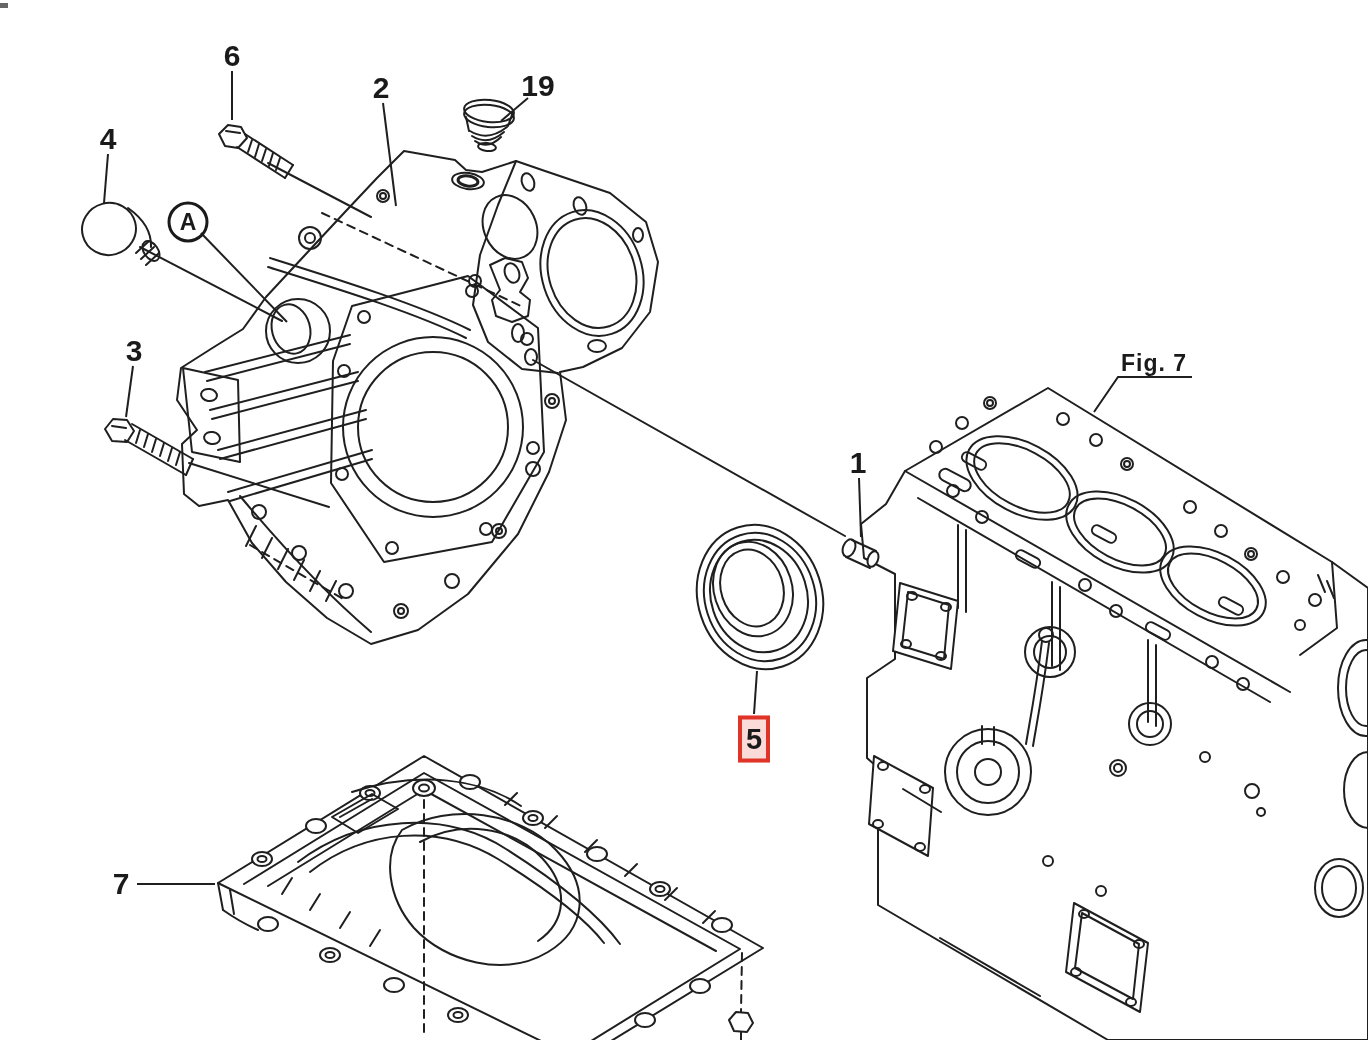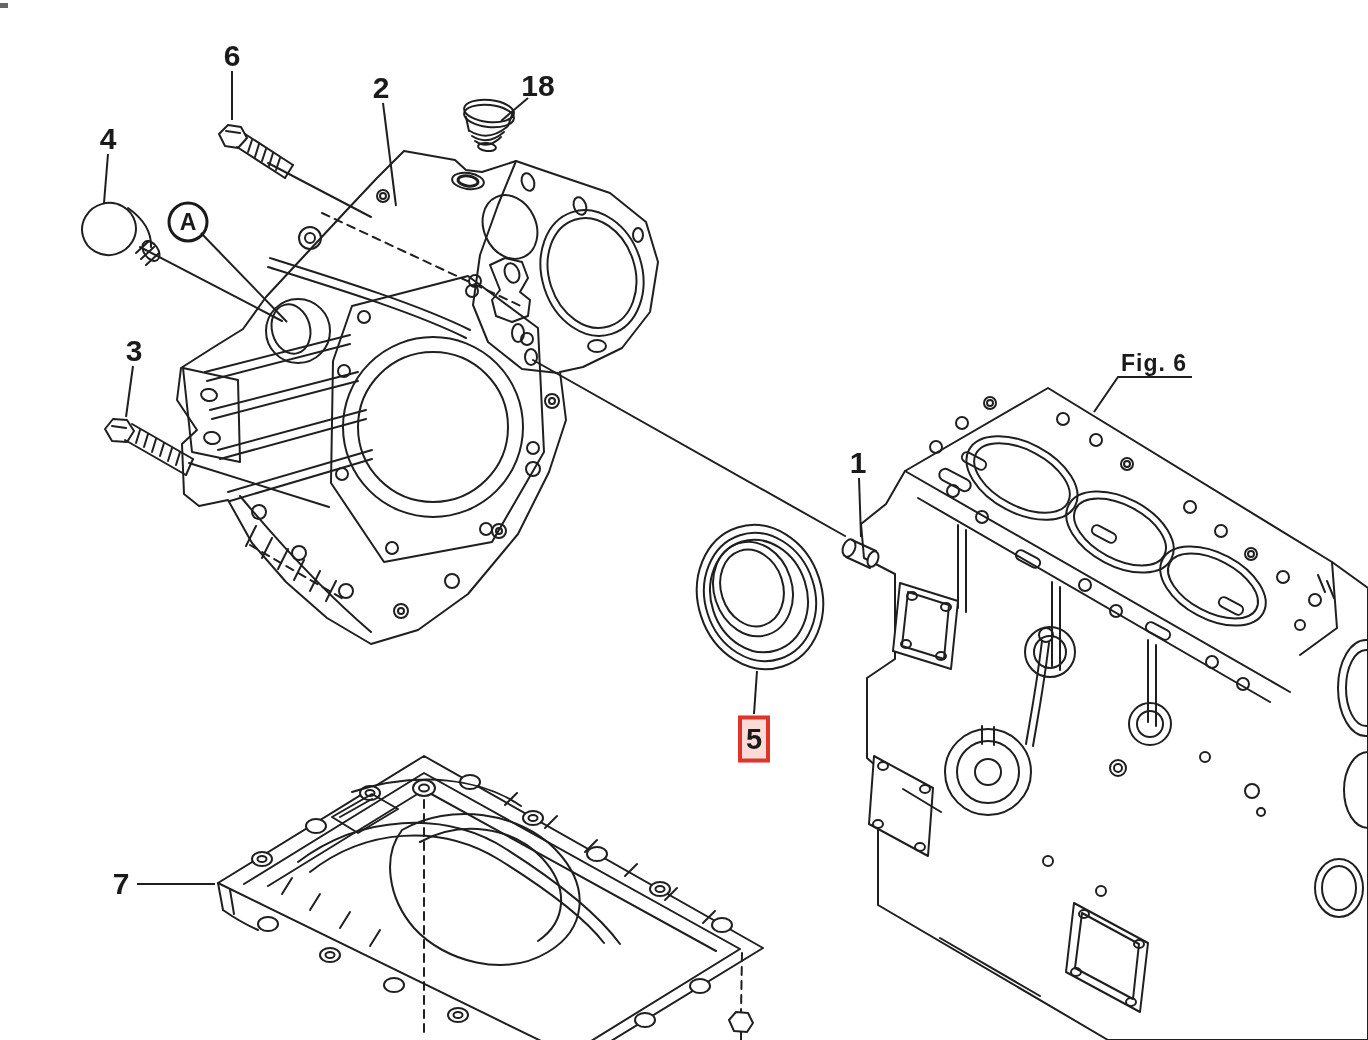--- a/index.html
+++ b/index.html
@@ -358,23 +358,23 @@
       <polyline points="133,366 126,417" fill="none" stroke="#1f1f1f" stroke-width="2"></polyline>
       <polyline points="859,478 861,537" fill="none" stroke="#1f1f1f" stroke-width="2"></polyline>
       <polyline points="757,671 754,714" fill="none" stroke="#1f1f1f" stroke-width="2"></polyline>
       <polyline points="137,884 215,884" fill="none" stroke="#1f1f1f" stroke-width="2"></polyline>
       <polyline points="1094,412 1118,377 1192,377" fill="none" stroke="#1f1f1f" stroke-width="2"></polyline>
     </svg>
 
   <div id="callout-layer">
       <div class="callout plain" style="left: 232px; top: 56px;">6</div>
       <div class="callout plain" style="left: 381px; top: 88px;">2</div>
-      <div class="callout plain" style="left: 538px; top: 86px;">18</div>
+      <div class="callout plain" style="left: 538px; top: 86px;">19</div>
       <div class="callout plain" style="left: 108px; top: 139px;">4</div>
       <div class="callout circle" style="left: 188px; top: 222px;">A</div>
       <div class="callout plain" style="left: 134px; top: 351px;">3</div>
       <div class="callout plain" style="left: 858px; top: 463px;">1</div>
       <div class="callout box" style="left: 754px; top: 739px; background: rgb(250, 219, 216); border-color: rgb(224, 52, 40);">5</div>
       <div class="callout plain" style="left: 121px; top: 884px;">7</div>
     </div>
 
-  <div class="figref" id="figref" style="left: 1154px; top: 363px;">Fig. 6</div>
+  <div class="figref" id="figref" style="left: 1154px; top: 363px;">Fig. 7</div>
 </div>
 
 </body></html>

